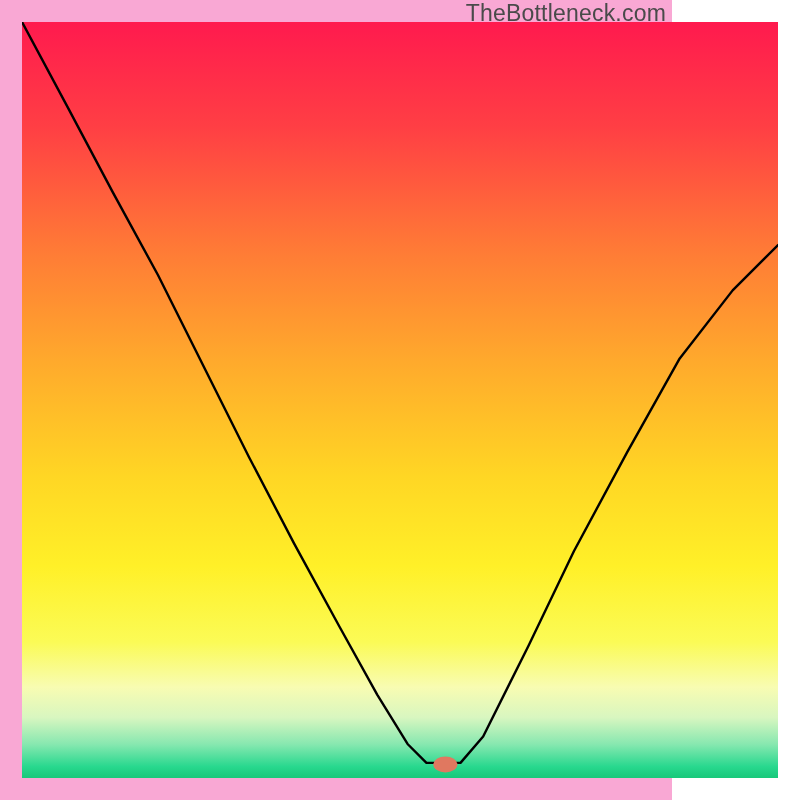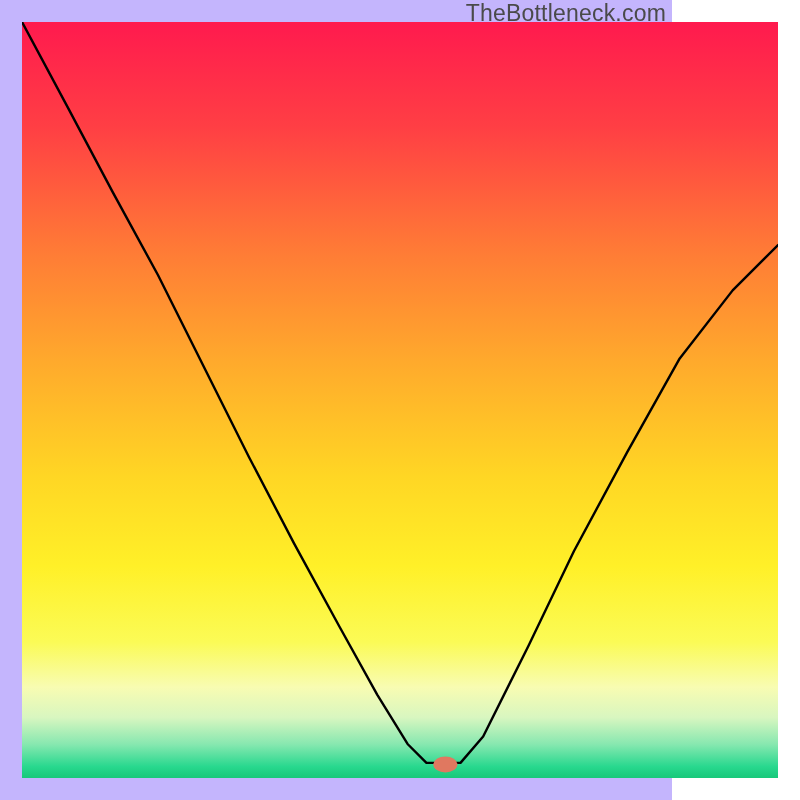--- a/index.html
+++ b/index.html
@@ -6,21 +6,21 @@
     margin: 0;
     padding: 0;
     width: 800px;
     height: 800px;
     overflow: hidden;
     font-family: Arial, Helvetica, sans-serif;
   }
   .outer {
     width: 672px;
     height: 800px;
-    background: #c4b5fd;
+    background: #f9a8d4;
     position: relative;
   }
   .plot-frame {
     position: absolute;
     left: 22px;
     top: 22px;
     width: 756px;
     height: 756px;
     box-sizing: border-box;
   }

